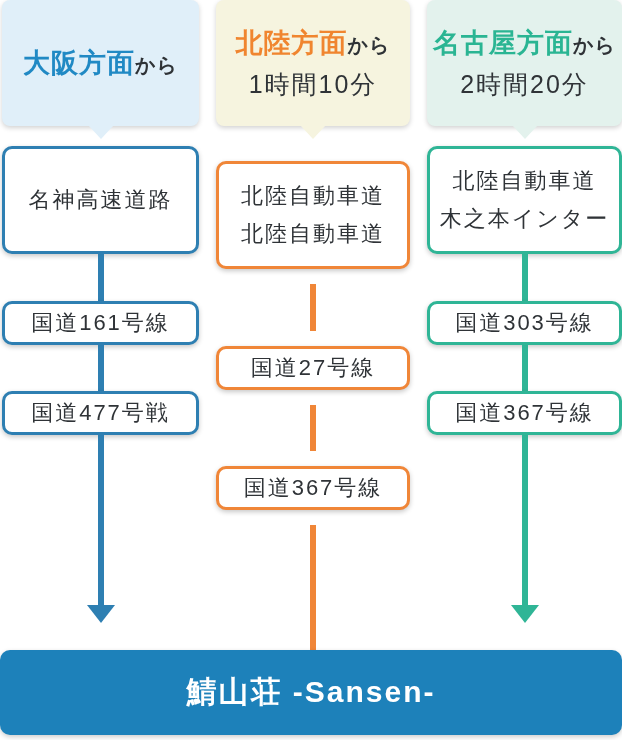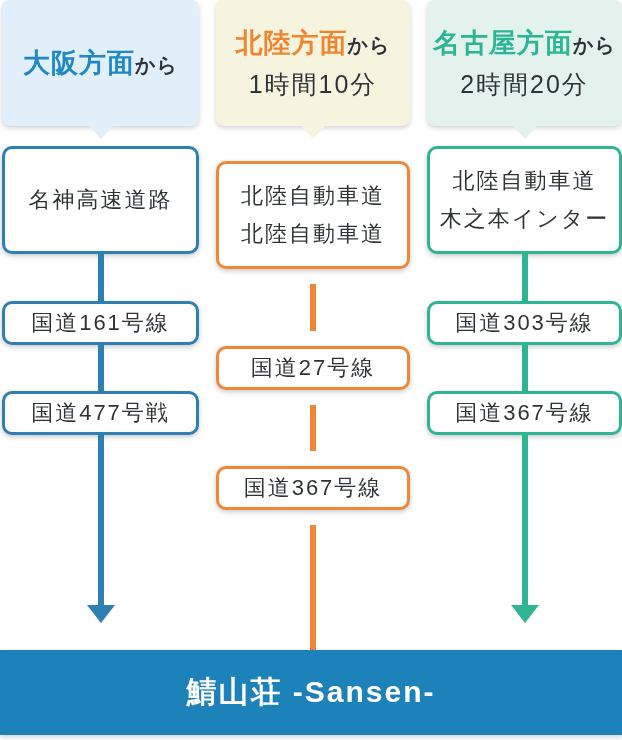--- a/index.html
+++ b/index.html
@@ -60,21 +60,21 @@
   .connector.long{height:171px;}
   .arrow-head{
     width:0;height:0;flex:none;margin-top:-1px;
     border-left:14px solid transparent;
     border-right:14px solid transparent;
     border-top:18px solid var(--accent);
   }
 
   .destination-bar{
     position:absolute;left:0;right:0;top:650px;height:85px;
-    border-radius:0;
+    border-radius:10px;
     display:flex;align-items:center;justify-content:center;
     color:#ffffff;font-size:30px;font-weight:bold;letter-spacing:2px;
     box-shadow:0 2px 5px rgba(0,0,0,0.2);
   }
 </style>
 </head>
 <body style="background: rgb(255, 255, 255);">
 
 <div class="diagram">
   <div class="columns">

